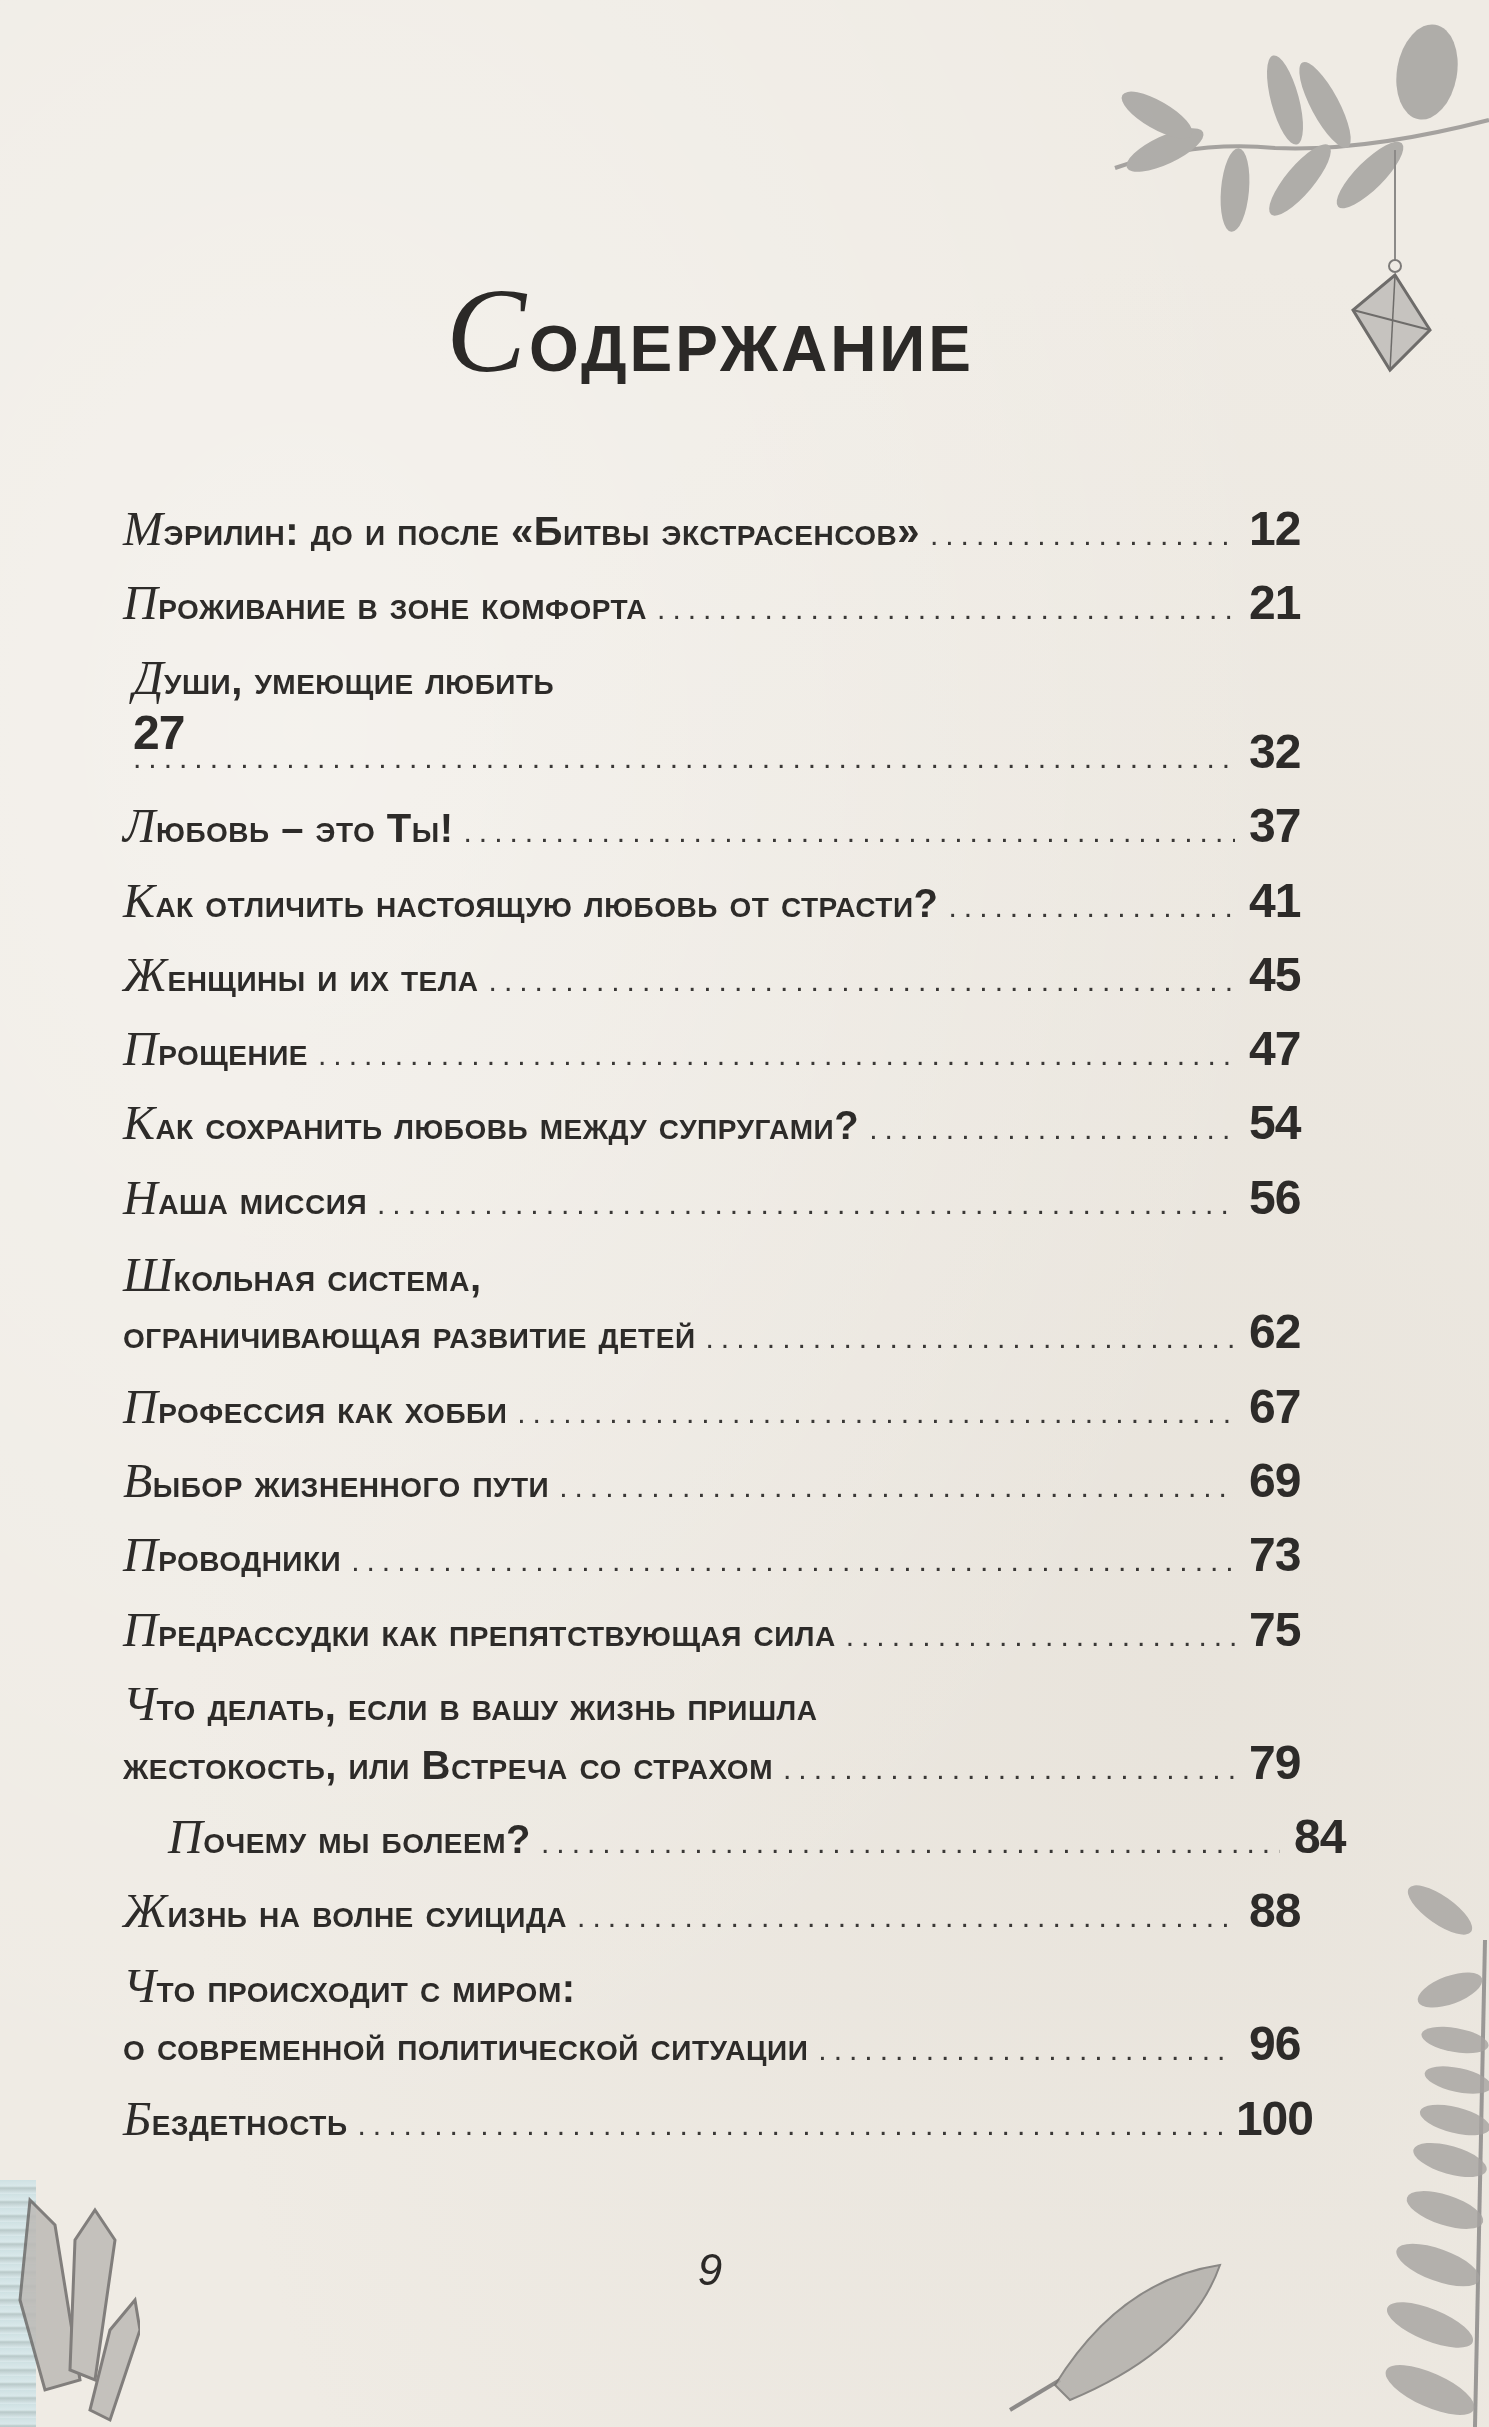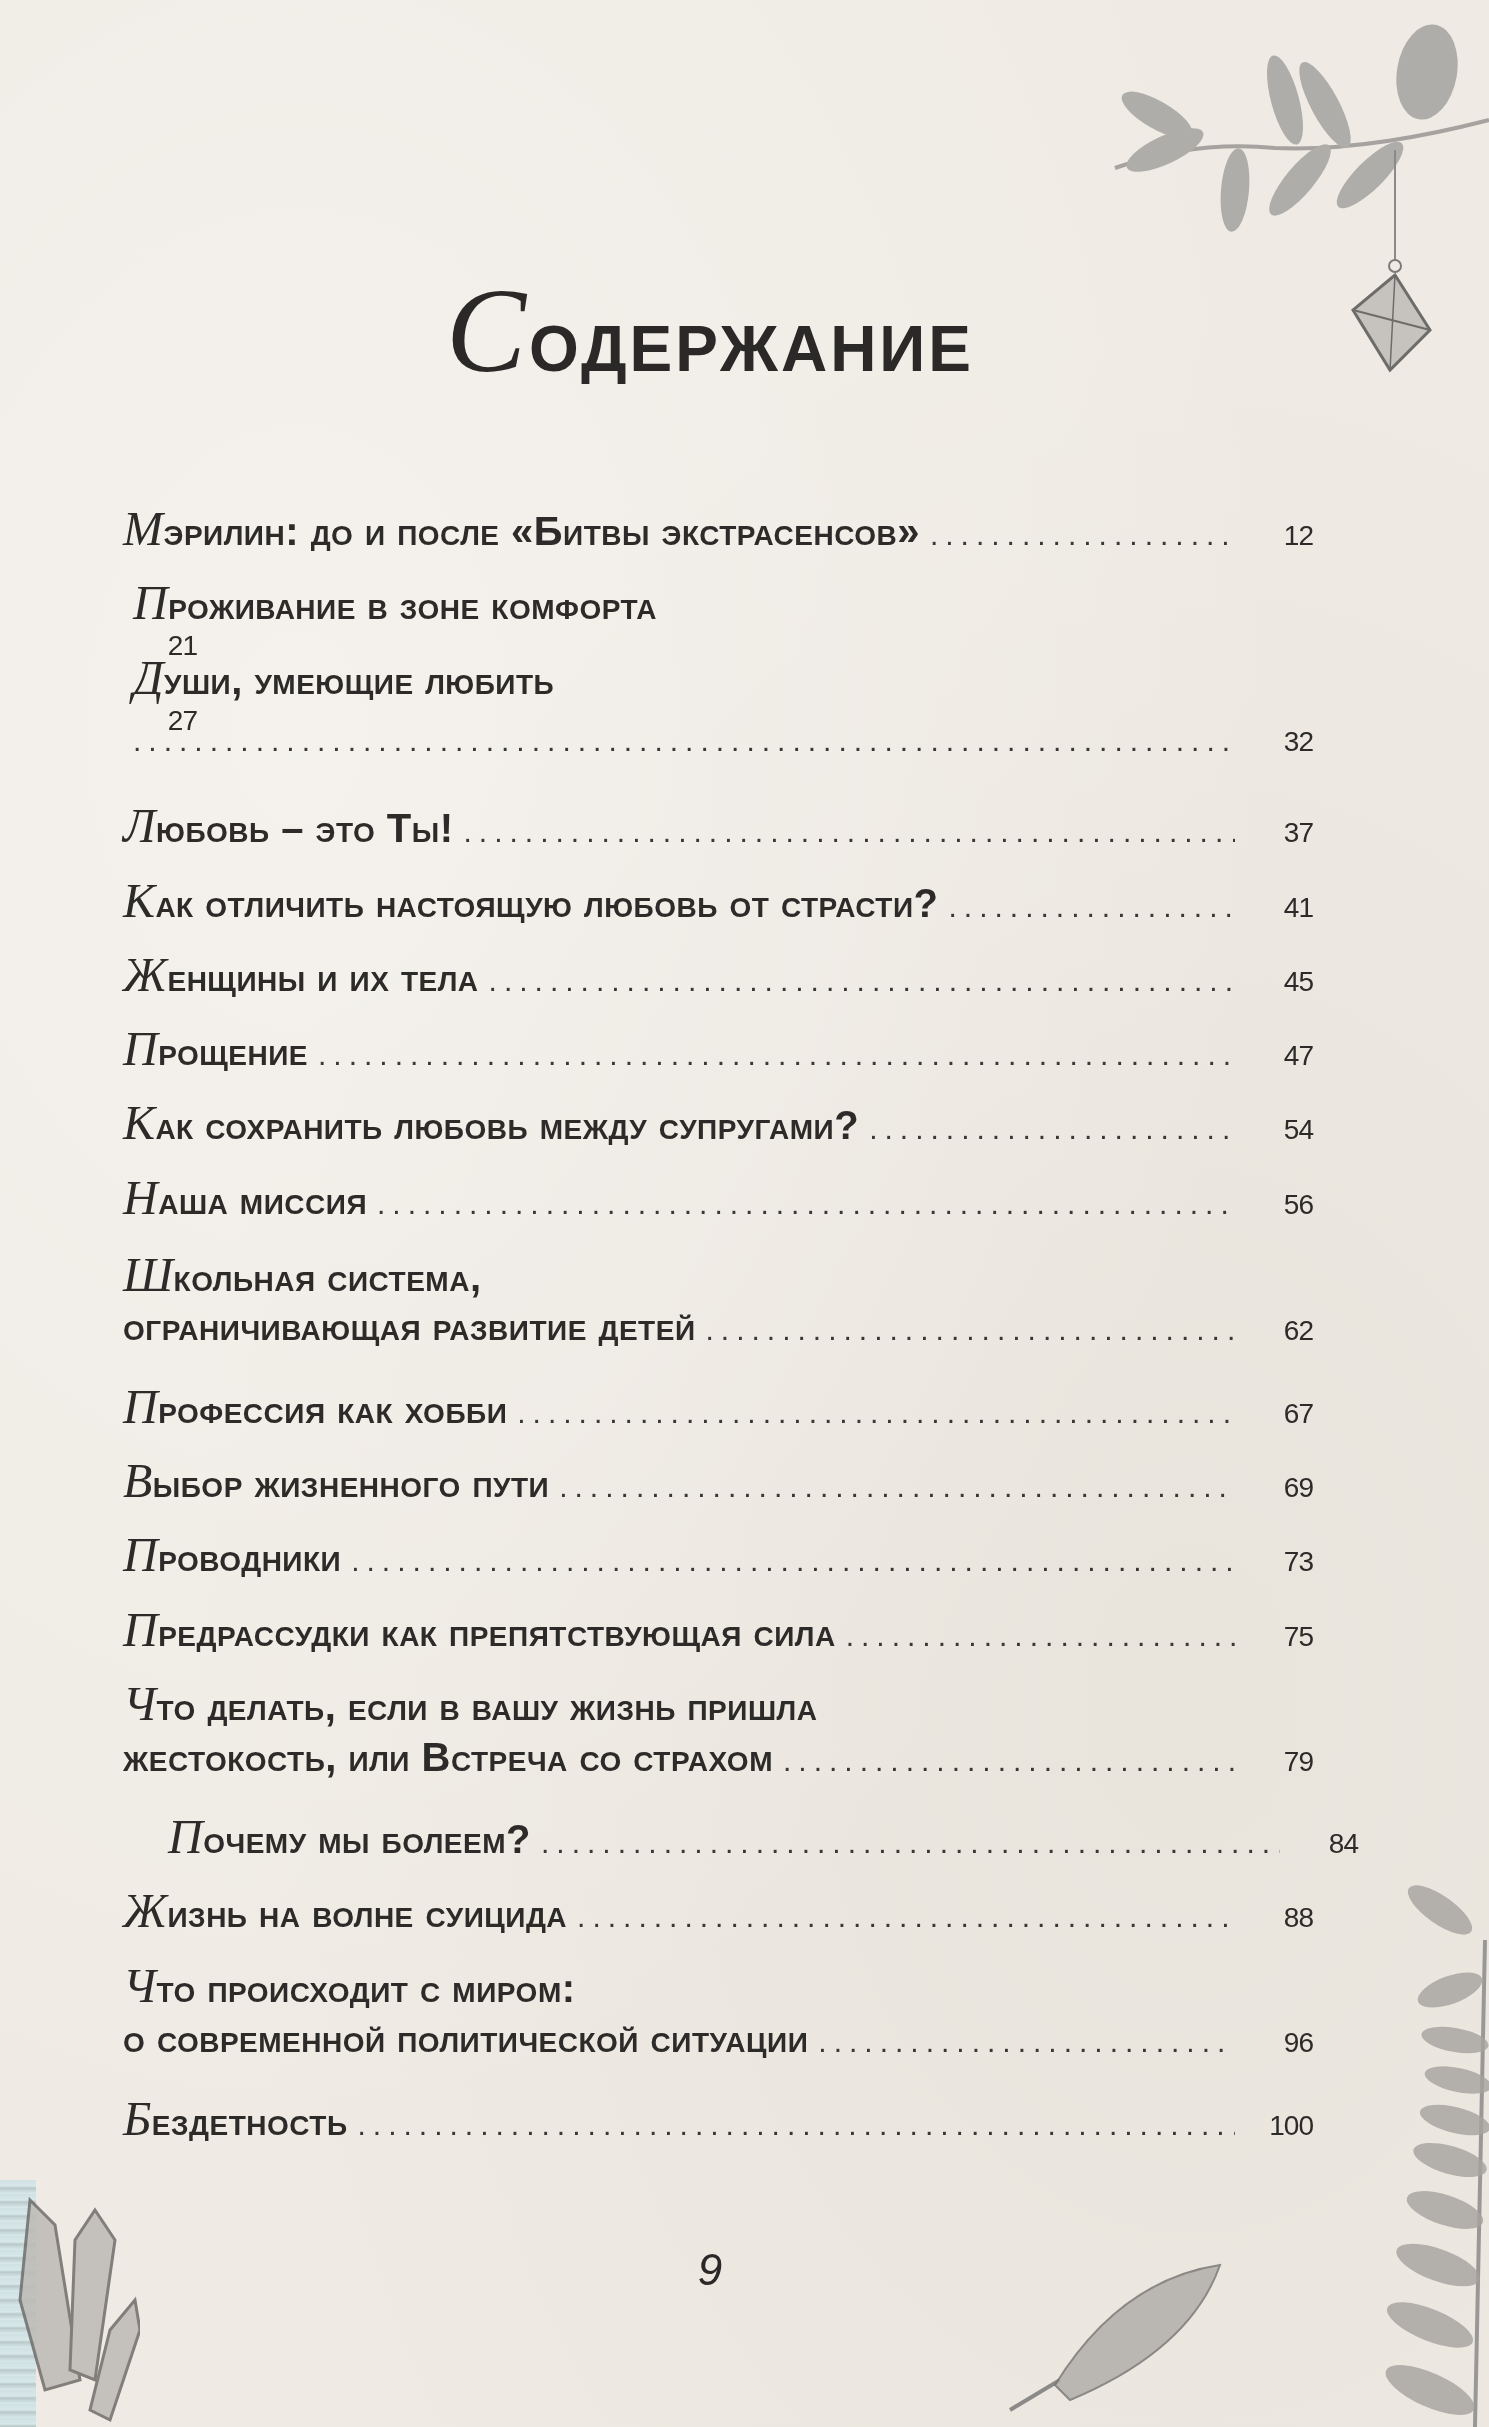--- a/index.html
+++ b/index.html
@@ -28,21 +28,21 @@
   }
   .row .label {
     white-space:nowrap; font-variant:small-caps; letter-spacing:0.5px;
     transform-origin:left center;
   }
   .row .cap { font-family:"Liberation Serif", serif; font-style:italic; font-size:48px; font-weight:normal; }
   .row .dots {
     flex:1; overflow:hidden; white-space:nowrap; margin:0 14px 0 10px;
     font-weight:normal; letter-spacing:7px; color:#3a3836; font-size:30px;
   }
-  .row .page { min-width:64px; text-align:right; font-weight:normal; font-size:28px; letter-spacing:-1px; }
+  .row .page { min-width:64px; text-align:left; font-weight:bold; font-size:48px; letter-spacing:-1px; }
   .row.line1 .label { font-variant:small-caps; }
   .pagenum {
     position:absolute; left:0; width:1420px; top:2245px; text-align:center;
     font-family:"Liberation Sans", sans-serif; font-style:italic; font-size:44px; color:#2b2927;
   }
   .deco { position:absolute; }
   .bluestrip { position:absolute; left:0; top:2180px; width:36px; height:247px;
     background:repeating-linear-gradient(180deg,#cfe1e3 0px,#d9e8ea 6px,#b9c9c9 8px,#dbeaec 14px); }
 </style>
 </head>
@@ -70,21 +70,21 @@
   <line x1="248" y1="290" x2="325" y2="310" stroke="#6e6c6a" stroke-width="2"></line>
   <line x1="290" y1="255" x2="285" y2="350" stroke="#6e6c6a" stroke-width="1.5"></line>
 </svg>
 
 <div class="toc" id="toc">
     <div class="row" style="top: 501px;">
       <span class="label"><span class="cap">М</span><span>эрилин: до и после «Битвы экстрасенсов»</span></span>
       <span class="dots">........................................................................................................................................................................................................</span>
       <span class="page">12</span>
     </div>
-    <div class="row" style="top: 575px; flex-direction: column;">
+    <div class="row" style="top: 575px;">
       <span class="label"><span class="cap">П</span><span>роживание в зоне комфорта</span></span>
       <span class="dots">........................................................................................................................................................................................................</span>
       <span class="page">21</span>
     </div>
     <div class="row" style="top: 650px; flex-direction: column;">
       <span class="label"><span class="cap">Д</span><span>уши, умеющие любить</span></span>
       <span class="dots">........................................................................................................................................................................................................</span>
       <span class="page">27</span>
     </div>
     <div class="row" style="top: 724px;">

